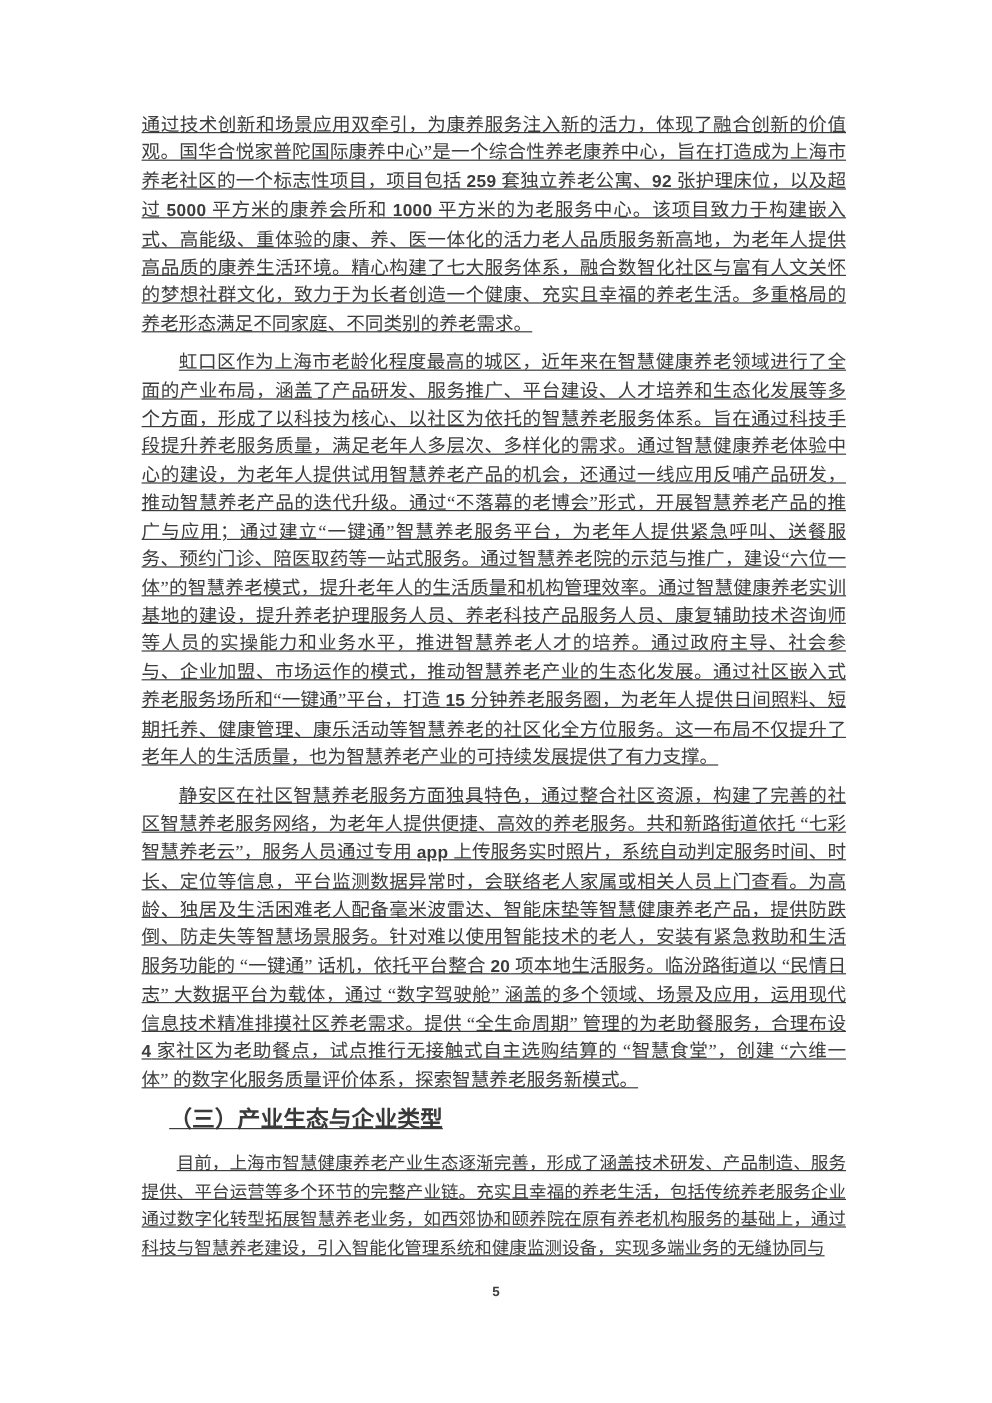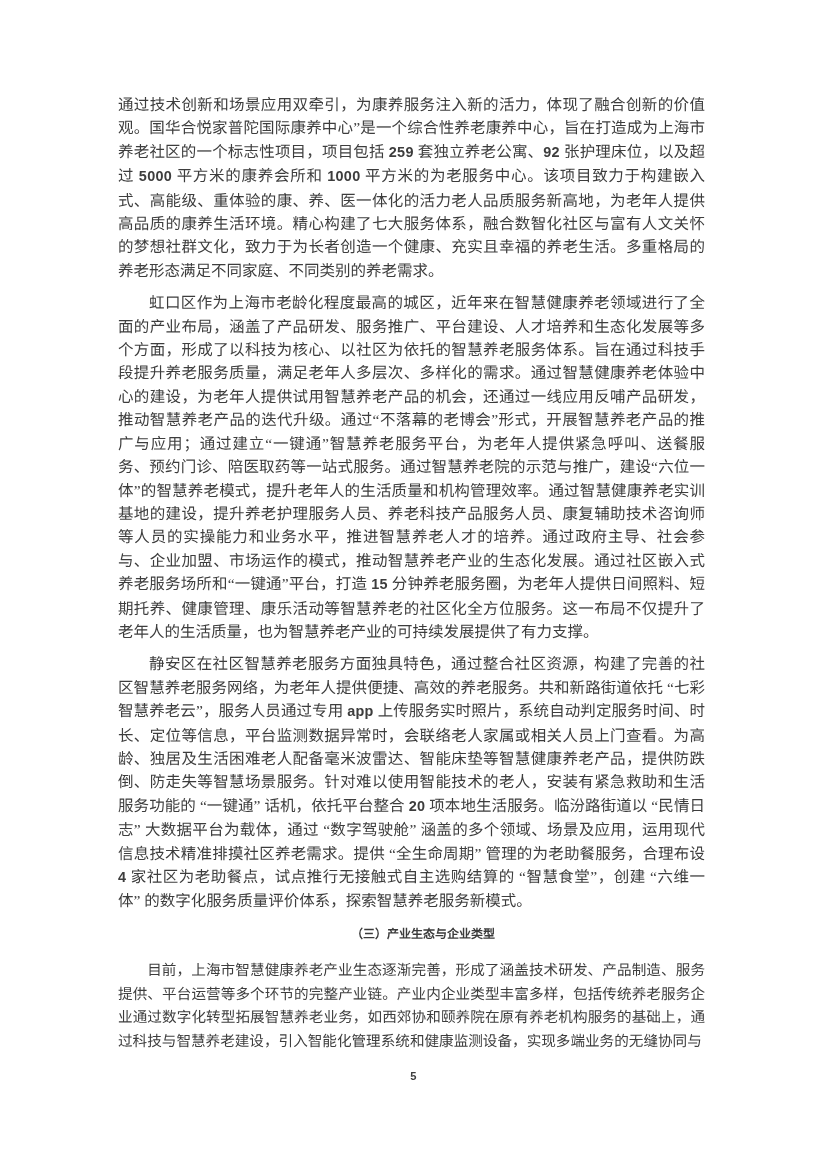--- a/index.html
+++ b/index.html
@@ -14,47 +14,47 @@
     background: #ffffff;
     overflow: hidden;
     font-family: "Liberation Serif", "DejaVu Serif", serif;
     color: #3d3d3d;
   }
   .body-text {
     position: absolute;
     left: 118px;
     top: 93px;
     width: 587px;
+    text-decoration: underline;
   }
   .para {
     font-size: 15.5px;
     line-height: 23.4px;
     text-align: justify;
     text-justify: inter-character;
     overflow-wrap: break-word;
     margin: 0 0 9px 0;
     text-indent: 2em;
     letter-spacing: 0;
   }
   .para.no-indent {
     text-indent: 0;
   }
   .para.small {
     font-size: 14.6px;
     line-height: 23.8px;
     margin-bottom: 0;
   }
   .heading {
-    font-size: 12px;
+    font-size: 19px;
     font-weight: bold;
     line-height: 24px;
     margin: 5px 0 13px 0;
     padding-left: 23px;
     color: #3a3a3a;
-    text-align: center;
   }
   
   .num {
     font-family: "Liberation Sans", "DejaVu Sans", sans-serif;
     font-weight: 600;
     font-size: 0.93em;
     letter-spacing: 0.02em;
   }
   .footer {
     position: absolute;
@@ -69,16 +69,16 @@
 </style>
 </head>
 <body>
 
 <div class="page">
   <div class="body-text">
     <p class="para no-indent">通过技术创新和场景应用双牵引，为康养服务注入新的活力，体现了融合创新的价值观。国华合悦家普陀国际康养中心”是一个综合性养老康养中心，旨在打造成为上海市养老社区的一个标志性项目，项目包括 <span class="num">259</span> 套独立养老公寓、<span class="num">92</span> 张护理床位，以及超过 <span class="num">5000</span> 平方米的康养会所和 <span class="num">1000</span> 平方米的为老服务中心。该项目致力于构建嵌入式、高能级、重体验的康、养、医一体化的活力老人品质服务新高地，为老年人提供高品质的康养生活环境。精心构建了七大服务体系，融合数智化社区与富有人文关怀的梦想社群文化，致力于为长者创造一个健康、充实且幸福的养老生活。多重格局的养老形态满足不同家庭、不同类别的养老需求。</p>
     <p class="para">虹口区作为上海市老龄化程度最高的城区，近年来在智慧健康养老领域进行了全面的产业布局，涵盖了产品研发、服务推广、平台建设、人才培养和生态化发展等多个方面，形成了以科技为核心、以社区为依托的智慧养老服务体系。旨在通过科技手段提升养老服务质量，满足老年人多层次、多样化的需求。通过智慧健康养老体验中心的建设，为老年人提供试用智慧养老产品的机会，还通过一线应用反哺产品研发，推动智慧养老产品的迭代升级。通过“不落幕的老博会”形式，开展智慧养老产品的推广与应用；通过建立“一键通”智慧养老服务平台，为老年人提供紧急呼叫、送餐服务、预约门诊、陪医取药等一站式服务。通过智慧养老院的示范与推广，建设“六位一体”的智慧养老模式，提升老年人的生活质量和机构管理效率。通过智慧健康养老实训基地的建设，提升养老护理服务人员、养老科技产品服务人员、康复辅助技术咨询师等人员的实操能力和业务水平，推进智慧养老人才的培养。通过政府主导、社会参与、企业加盟、市场运作的模式，推动智慧养老产业的生态化发展。通过社区嵌入式养老服务场所和“一键通”平台，打造 <span class="num">15</span> 分钟养老服务圈，为老年人提供日间照料、短期托养、健康管理、康乐活动等智慧养老的社区化全方位服务。这一布局不仅提升了老年人的生活质量，也为智慧养老产业的可持续发展提供了有力支撑。</p>
     <p class="para">静安区在社区智慧养老服务方面独具特色，通过整合社区资源，构建了完善的社区智慧养老服务网络，为老年人提供便捷、高效的养老服务。共和新路街道依托 “七彩智慧养老云”，服务人员通过专用 <span class="num">app</span> 上传服务实时照片，系统自动判定服务时间、时长、定位等信息，平台监测数据异常时，会联络老人家属或相关人员上门查看。为高龄、独居及生活困难老人配备毫米波雷达、智能床垫等智慧健康养老产品，提供防跌倒、防走失等智慧场景服务。针对难以使用智能技术的老人，安装有紧急救助和生活服务功能的 “一键通” 话机，依托平台整合 <span class="num">20</span> 项本地生活服务。临汾路街道以 “民情日志” 大数据平台为载体，通过 “数字驾驶舱” 涵盖的多个领域、场景及应用，运用现代信息技术精准排摸社区养老需求。提供 “全生命周期” 管理的为老助餐服务，合理布设 <span class="num">4</span> 家社区为老助餐点，试点推行无接触式自主选购结算的 “智慧食堂”，创建 “六维一体” 的数字化服务质量评价体系，探索智慧养老服务新模式。</p>
     <h3 class="heading">（三）产业生态与企业类型</h3>
-    <p class="para small">目前，上海市智慧健康养老产业生态逐渐完善，形成了涵盖技术研发、产品制造、服务提供、平台运营等多个环节的完整产业链。产业内企业类型丰富多样，包括传统养老服务企业通过数字化转型拓展智慧养老业务，如西郊协和颐养院在原有养老机构服务的基础上，通过科技与智慧养老建设，引入智能化管理系统和健康监测设备，实现多端业务的无缝协同与</p>
+    <p class="para small">目前，上海市智慧健康养老产业生态逐渐完善，形成了涵盖技术研发、产品制造、服务提供、平台运营等多个环节的完整产业链。充实且幸福的养老生活，包括传统养老服务企业通过数字化转型拓展智慧养老业务，如西郊协和颐养院在原有养老机构服务的基础上，通过科技与智慧养老建设，引入智能化管理系统和健康监测设备，实现多端业务的无缝协同与</p>
   </div>
   <div class="footer"><span class="num">5</span></div>
 </div>
 
 </body></html>

